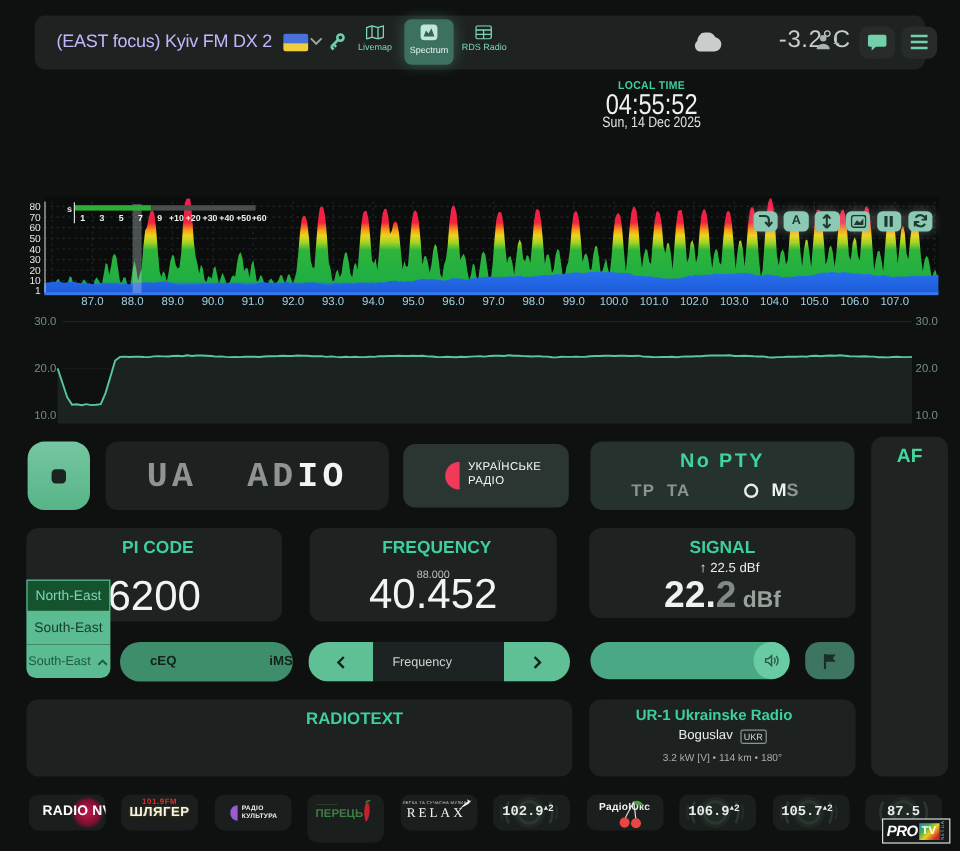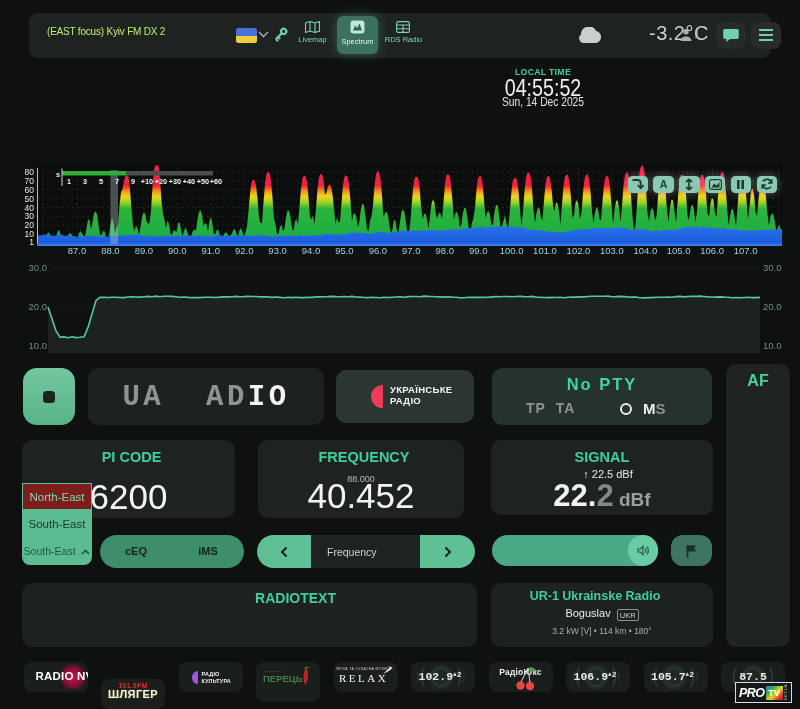--- a/index.html
+++ b/index.html
@@ -5,21 +5,21 @@
 html,body{width:800px;height:709px;background:#0e1110;overflow:hidden;
   font-family:"Liberation Sans",sans-serif;position:relative}
 .abs{position:absolute}
 .card{position:absolute;background:#1d2220;border-radius:10px}
 .gtitle{color:#3ed09b;font-weight:bold;text-align:center}
 svg{display:block}
 </style></head>
 <body>
 
 <div class="abs" style="left:29px;top:13px;width:742px;height:45px;background:#1e2321;border-radius:9px;"></div>
-<div class="abs" style="left:47px;top:26px;color:#bef264;font-size:10px;letter-spacing:-0.2px;">(EAST focus) Kyiv FM DX 2</div>
+<div class="abs" style="left:47px;top:26px;color:#c4b5fd;font-size:15px;letter-spacing:-0.2px;">(EAST focus) Kyiv FM DX 2</div>
 <div class="abs" style="left:236px;top:28px;width:21px;height:15px;border-radius:2.5px;overflow:hidden;">
  <div style="height:7.5px;background:#4971d9"></div>
     <div style="height:7.5px;background:#f0cd3c"></div>
   </div>
 <svg class="abs" style="left:258px;top:31px" width="11" height="7">
     <path d="M1 1 L5.5 5.5 L10 1" stroke="#9aa5a0" stroke-width="1.6" fill="none"></path>
   </svg>
 <svg class="abs" style="left:271px;top:25px" width="19" height="19" viewBox="0 0 19 19">
  <g transform="rotate(45 9.5 9.5)" stroke="#72ccaa" fill="none" stroke-width="2.2">
  <circle cx="9.5" cy="5" r="2.6"></circle>
@@ -213,21 +213,21 @@
   </div>
 
 <div class="abs" style="left:23px;top:368px;width:52px;height:57px;border-radius:14px;background:linear-gradient(180deg,#74c7a0,#58b488);"></div>
 <div class="abs" style="left:43px;top:391px;width:12px;height:12px;background:#1a2421;border-radius:3.5px;"></div>
 
 <div class="card" style="left:88px;top:368px;width:236px;height:57px;"></div>
 <div class="abs" style="left:88px;top:381px;width:236px;text-align:center;font-family:'Liberation Mono',monospace;font-size:29px;font-weight:bold;letter-spacing:3.5px;color:#8f9492;white-space:pre;">UA&nbsp;&nbsp;AD<span style="color:#f2f4f3">IO</span></div>
 
 <div class="abs" style="left:336px;top:370px;width:138px;height:53px;background:#2b3632;border-radius:10px;"></div>
 <div class="abs" style="left:371px;top:385px;width:12px;height:23px;background:#f2395a;border-radius:12px 0 0 12px;"></div>
-<div class="abs" style="left:390px;top:385px;color:#f4f6f5;font-size:9.5px;font-weight:bold;line-height:10.5px;letter-spacing:0.3px;">УКРАЇНСЬКЕ<br>РАДІО</div>
+<div class="abs" style="left:390px;top:385px;color:#f4f6f5;font-size:9.5px;font-weight:normal;line-height:10.5px;letter-spacing:0.3px;">УКРАЇНСЬКЕ<br>РАДІО</div>
 
 <div class="abs" style="left:492px;top:368px;width:220px;height:57px;background:#26322d;border-radius:10px;"></div>
 <div class="abs" style="left:492px;top:375px;width:220px;text-align:center;color:#41d49d;font-size:16.5px;font-weight:bold;letter-spacing:2px;">No PTY</div>
 <div class="abs" style="left:526px;top:400px;color:#8d938f;font-size:14px;font-weight:bold;letter-spacing:1px;">TP&nbsp;&nbsp;TA</div>
 <div class="abs" style="left:620px;top:403px;width:12px;height:12px;border:2px solid #e8ebe9;border-radius:50%;"></div>
 <div class="abs" style="left:643px;top:400px;font-size:15px;font-weight:bold;color:#f0f2f1;">M<span style="color:#8d938f">S</span></div>
 
 <div class="abs" style="left:726px;top:364px;width:64px;height:283px;background:#1f2423;border-radius:10px;"></div>
 <div class="abs" style="left:726px;top:372px;width:64px;text-align:center;color:#45d59f;font-size:16px;font-weight:bold;">AF</div>
 
@@ -238,29 +238,29 @@
 <div class="card" style="left:258px;top:440px;width:206px;height:78px;background:#1e2321;"></div>
 <div class="gtitle abs" style="left:261px;top:449px;width:206px;font-size:14.5px;">FREQUENCY</div>
 <div class="abs" style="left:258px;top:474px;width:206px;text-align:center;font-size:9px;color:#b9bdbb;">88.000</div>
 <div class="abs" style="left:258px;top:476px;width:206px;text-align:center;font-size:35px;font-weight:400;color:#f2f4f3;">40.452</div>
 
 <div class="card" style="left:491px;top:440px;width:222px;height:75px;background:#1e2321;"></div>
 <div class="gtitle abs" style="left:491px;top:449px;width:222px;font-size:14.5px;">SIGNAL</div>
 <div class="abs" style="left:491px;top:468px;width:234px;text-align:center;font-size:11px;color:#e8eae9;">↑&nbsp;22.5 dBf</div>
 <div class="abs" style="left:491px;top:478px;width:222px;text-align:center;font-size:31px;font-weight:700;color:#f0f2f1;">22.<span style="color:#838a86">2</span><span style="font-size:19px;color:#9aa09c">&nbsp;dBf</span></div>
 
-<div class="abs" style="left:22px;top:483px;width:70px;height:27px;background:#7f1d1d;border:1px solid #5abc90;display:flex;align-items:center;justify-content:center;color:#7fd4b8;font-size:11.5px;">North-East</div>
+<div class="abs" style="left:22px;top:483px;width:70px;height:27px;background:#14532d;border:1px solid #5abc90;display:flex;align-items:center;justify-content:center;color:#7fd4b8;font-size:11.5px;">North-East</div>
 <div class="abs" style="left:22px;top:510px;width:70px;height:27px;background:#5abc90;display:flex;align-items:center;justify-content:center;color:#173a2c;font-size:11.5px;">South-East</div>
 <div class="abs" style="left:22px;top:537px;width:70px;height:28px;background:#5abc90;border-radius:0 0 8px 8px;display:flex;align-items:center;justify-content:center;color:#1d5a40;font-size:10.5px;">South-East&nbsp;&nbsp;<svg width="9" height="6" viewBox="0 0 9 6" style="margin-top:1px">
       <path d="M1 5 L4.5 1.5 L8 5" fill="none" stroke="#1d5a40" stroke-width="1.6"></path>
     </svg></div>
 
 <div class="abs" style="left:100px;top:535px;width:144px;height:33px;background:#3e8d6b;border-radius:16.5px;"></div>
 <div class="abs" style="left:100px;top:545px;width:72px;text-align:center;color:#13241c;font-size:11px;font-weight:bold;">cEQ</div>
-<div class="abs" style="left:172px;top:545px;width:72px;text-align:center;color:#13241c;font-size:11px;font-weight:bold;">iMS</div>
+<div class="abs" style="left:172px;top:545px;width:72px;text-align:right;color:#13241c;font-size:11px;font-weight:bold;">iMS</div>
 
 <div class="abs" style="left:257px;top:535px;width:218px;height:33px;border-radius:16.5px;overflow:hidden;display:flex;">
  <div style="width:54px;background:#5fc096;display:flex;align-items:center;justify-content:center;">
       <svg width="8" height="12" viewBox="0 0 8 12">
         <path d="M6.5 1.5 L2 6 L6.5 10.5" fill="none" stroke="#14241c" stroke-width="2"></path>
       </svg>
     </div>
  <div style="width:109px;background:#1d2322;display:flex;align-items:center;color:#ced3d0;font-size:10.5px;padding-left:16px;">Frequency</div>
  <div style="width:55px;background:#5fc096;display:flex;align-items:center;justify-content:center;">
       <svg width="8" height="12" viewBox="0 0 8 12">
@@ -287,21 +287,21 @@
 <div class="gtitle abs" style="left:22px;top:590px;width:547px;font-size:14px;">RADIOTEXT</div>
 
 <div class="card" style="left:491px;top:583px;width:222px;height:64px;"></div>
 <div class="gtitle abs" style="left:491px;top:589px;width:208px;font-size:12.5px;">UR-1 Ukrainske Radio</div>
 <div class="abs" style="left:491px;top:607px;width:222px;text-align:center;font-size:11px;color:#e9ecea;">Boguslav&nbsp;&nbsp;<span style="font-size:7.5px;border:1px solid #8d938f;border-radius:2px;padding:0.5px 2px;color:#cdd1cf;">UKR</span></div>
 <div class="abs" style="left:491px;top:626px;width:222px;text-align:center;font-size:8.5px;color:#a9aeac;">3.2 kW [V] • 114 km • 180°</div>
 <div class="abs" style="left:23.5px;top:662px;width:64px;height:30px;background:#1a1f1d;border-radius:8px;overflow:hidden;">
  <div class="abs" style="left:36px;top:2px;width:26px;height:26px;background:radial-gradient(circle,#c4164a 0%,#7a1030 55%,rgba(40,10,20,0) 75%);border-radius:50%;"></div>
  <div class="abs" style="left:0;top:8px;width:64px;text-align:center;font-size:11.5px;font-weight:bold;color:#fff;letter-spacing:0.2px;padding-left:12px;">RADIO&nbsp;NV</div>
 </div>
-<div class="abs" style="left:101px;top:662px;width:64px;height:30px;background:#1a1f1d;border-radius:8px;overflow:hidden;text-align:center;margin-top:17px;">
+<div class="abs" style="left:101px;top:662px;width:64px;height:30px;background:#1a1f1d;border-radius:8px;overflow:hidden;text-align:center;">
  <div style="font-size:6.5px;color:#e03030;font-weight:bold;margin-top:3px;letter-spacing:0.5px;">101.9FM</div>
  <div style="font-size:11px;color:#f5f3ee;font-weight:bold;letter-spacing:0.4px;text-shadow:0 0 2px #6b5a10;margin-top:-1px;">ШЛЯГЕР</div>
 </div>
 <div class="abs" style="left:178.5px;top:662px;width:64px;height:30px;background:#1a1f1d;border-radius:8px;overflow:hidden;">
  <div class="abs" style="left:13px;top:9px;width:6.5px;height:13px;background:#9a5bd2;border-radius:7px 0 0 7px;"></div>
  <div class="abs" style="left:23px;top:9px;font-size:5.5px;font-weight:bold;color:#efefef;line-height:6.5px;letter-spacing:0.2px;">РАДІО<br>КУЛЬТУРА</div>
 </div>
 <div class="abs" style="left:256px;top:662px;width:64px;height:40px;background:#1a1f1d;border-radius:8px;overflow:hidden;">
  <div class="abs" style="left:8px;top:6px;font-size:5px;color:#4f7f3f;letter-spacing:0.4px;">⎯⎯⎯⎯⎯⎯</div>
  <div class="abs" style="left:7px;top:11px;font-size:9.5px;font-weight:bold;color:#3f7f42;">ПЕРЕЦЬ</div>

